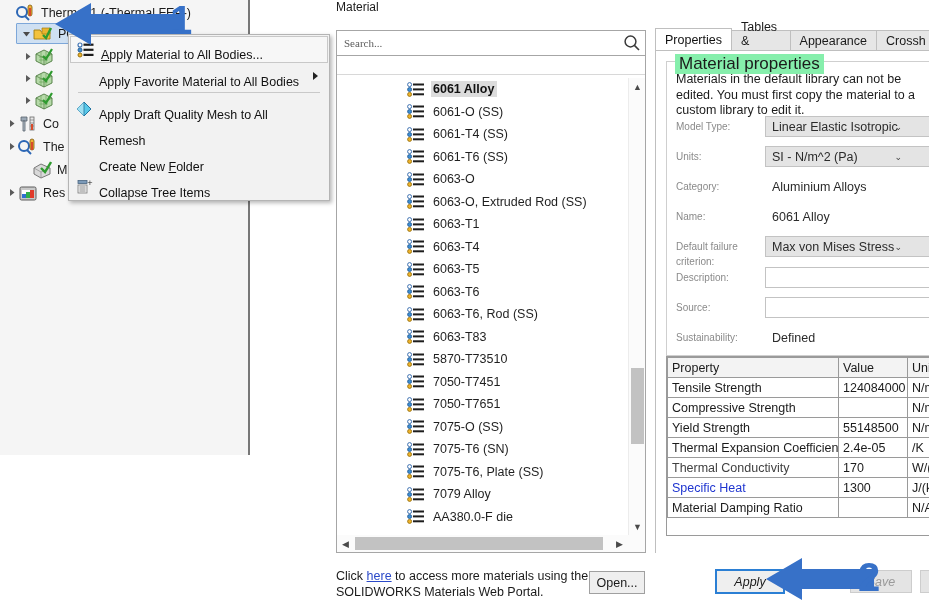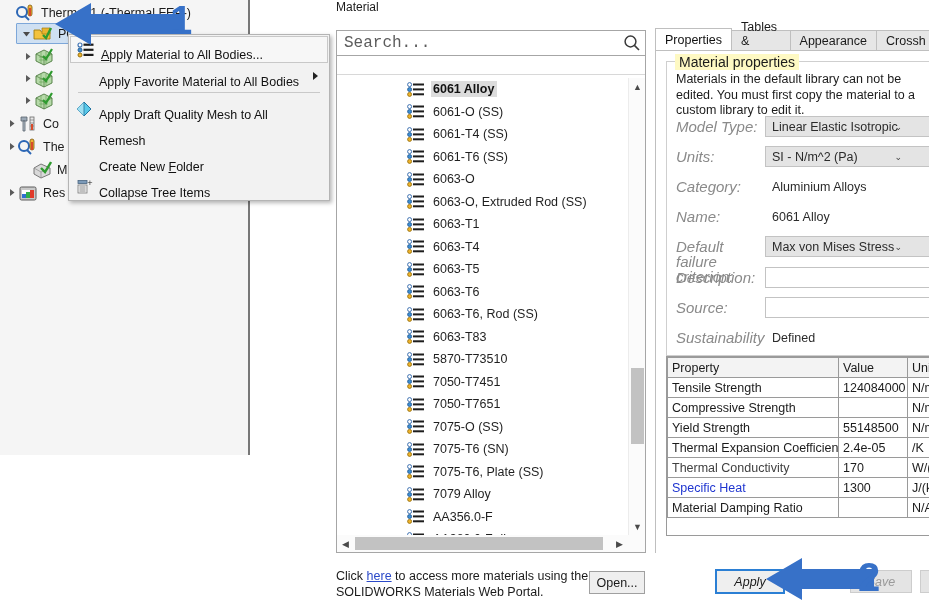--- a/index.html
+++ b/index.html
@@ -75,21 +75,21 @@
     position: absolute; left: 336px; top: 0px;
     font-size: 12px; color: #1b1b1b;
   }
   #search-box {
     position: absolute; left: 336px; top: 30px; width: 310px; height: 26px;
     background: #fff; border: 1px solid #a6a6a6; box-sizing: border-box;
     display: flex; align-items: center;
   }
   #search-input {
     border: none; outline: none; background: transparent;
-    font-family: Liberation Mono, monospace; font-size: 16px;
+    font-family: Liberation Serif, serif; font-size: 11px;
     color: #3b3b3b; padding-left: 7px; flex: 1; height: 100%;
   }
   #search-input::placeholder { color: #5c5c5c; }
   #search-icon-wrap { width: 26px; display:flex; align-items:center; justify-content:center; }
 
   #mat-listbox {
     position: absolute; left: 336px; top: 56px; width: 310px; height: 497px;
     background: #fff; border: 1px solid #a6a6a6; border-top: none;
     box-sizing: border-box; overflow: hidden;
   }
@@ -163,31 +163,31 @@
   #prop-pane {
     position: absolute; left: 655px; top: 50px; right: 0; height: 503px;
     background: #fff; border-top: 1px solid #bfbfbf; border-left: 1px solid #bfbfbf;
     box-sizing: border-box;
   }
   #grp-box {
     position: absolute; left: 10px; top: 10px; right: -4px; height: 295px;
     border: 1px solid #cfcfcf; box-sizing: border-box;
   }
   #grp-legend {
-    position: absolute; left: 8px; top: -8px; background: #fef9c3; padding: 0 4px;
-    font-size: 14px; color: #1b1b1b;
+    position: absolute; left: 8px; top: -8px; background: #86efac; padding: 0 4px;
+    font-size: 17px; color: #1b1b1b;
   }
   #grp-desc {
     position: absolute; left: 9px; top: 10px; right: 4px;
     font-size: 12.5px; color: #1b1b1b; line-height: 15.5px;
   }
   .frow { position: absolute; left: 9px; right: 0; height: 22px; }
   .flab {
     position: absolute; left: 0; top: 3px; width: 82px;
-    font-size: 15px; color: #8a8a8a; line-height: 15px; font-style: italic;
+    font-size: 10px; color: #8a8a8a; line-height: 15px;
   }
   .fctl {
     position: absolute; left: 89px; right: 0; height: 21px;
     box-sizing: border-box; font-size: 12.5px; color: #2b2b2b;
     display: flex; align-items: center; padding-left: 6px;
   }
   .fctl.combo { background: #e4e4e4; border: 1px solid #c3c3c3; }
   .fctl.textbox { background: #fff; border: 1px solid #c3c3c3; }
   .fctl.plain { background: #fff; border: 1px solid #ffffff; }
   .combo-caret {
@@ -663,31 +663,20 @@
         <div class="mat-row">
           <span class="micon"><svg width="18" height="15" viewBox="0 0 18 15">
               <circle cx="2.6" cy="2.6" r="2" fill="#ffffff" stroke="#3b6fb0" stroke-width="1"></circle>
               <circle cx="2.6" cy="7.5" r="2" fill="#3b8fd4" stroke="#2b5f97" stroke-width="0.9"></circle>
               <circle cx="2.6" cy="12.4" r="2" fill="#f0b429" stroke="#9a7312" stroke-width="0.9"></circle>
               <rect x="6" y="1.5" width="11" height="2" fill="#1d1d1d"></rect>
               <rect x="6" y="6.4" width="11" height="2" fill="#1d1d1d"></rect>
               <rect x="6" y="11.3" width="11" height="2" fill="#1d1d1d"></rect>
             </svg></span>
           <span class="mtxt">7079 Alloy</span>
-        </div>
-        <div class="mat-row">
-          <span class="micon"><svg width="18" height="15" viewBox="0 0 18 15">
-              <circle cx="2.6" cy="2.6" r="2" fill="#ffffff" stroke="#3b6fb0" stroke-width="1"></circle>
-              <circle cx="2.6" cy="7.5" r="2" fill="#3b8fd4" stroke="#2b5f97" stroke-width="0.9"></circle>
-              <circle cx="2.6" cy="12.4" r="2" fill="#f0b429" stroke="#9a7312" stroke-width="0.9"></circle>
-              <rect x="6" y="1.5" width="11" height="2" fill="#1d1d1d"></rect>
-              <rect x="6" y="6.4" width="11" height="2" fill="#1d1d1d"></rect>
-              <rect x="6" y="11.3" width="11" height="2" fill="#1d1d1d"></rect>
-            </svg></span>
-          <span class="mtxt">AA356.0-F</span>
         </div>
         <div class="mat-row">
           <span class="micon"><svg width="18" height="15" viewBox="0 0 18 15">
               <circle cx="2.6" cy="2.6" r="2" fill="#ffffff" stroke="#3b6fb0" stroke-width="1"></circle>
               <circle cx="2.6" cy="7.5" r="2" fill="#3b8fd4" stroke="#2b5f97" stroke-width="0.9"></circle>
               <circle cx="2.6" cy="12.4" r="2" fill="#f0b429" stroke="#9a7312" stroke-width="0.9"></circle>
               <rect x="6" y="1.5" width="11" height="2" fill="#1d1d1d"></rect>
               <rect x="6" y="6.4" width="11" height="2" fill="#1d1d1d"></rect>
               <rect x="6" y="11.3" width="11" height="2" fill="#1d1d1d"></rect>
             </svg></span>

